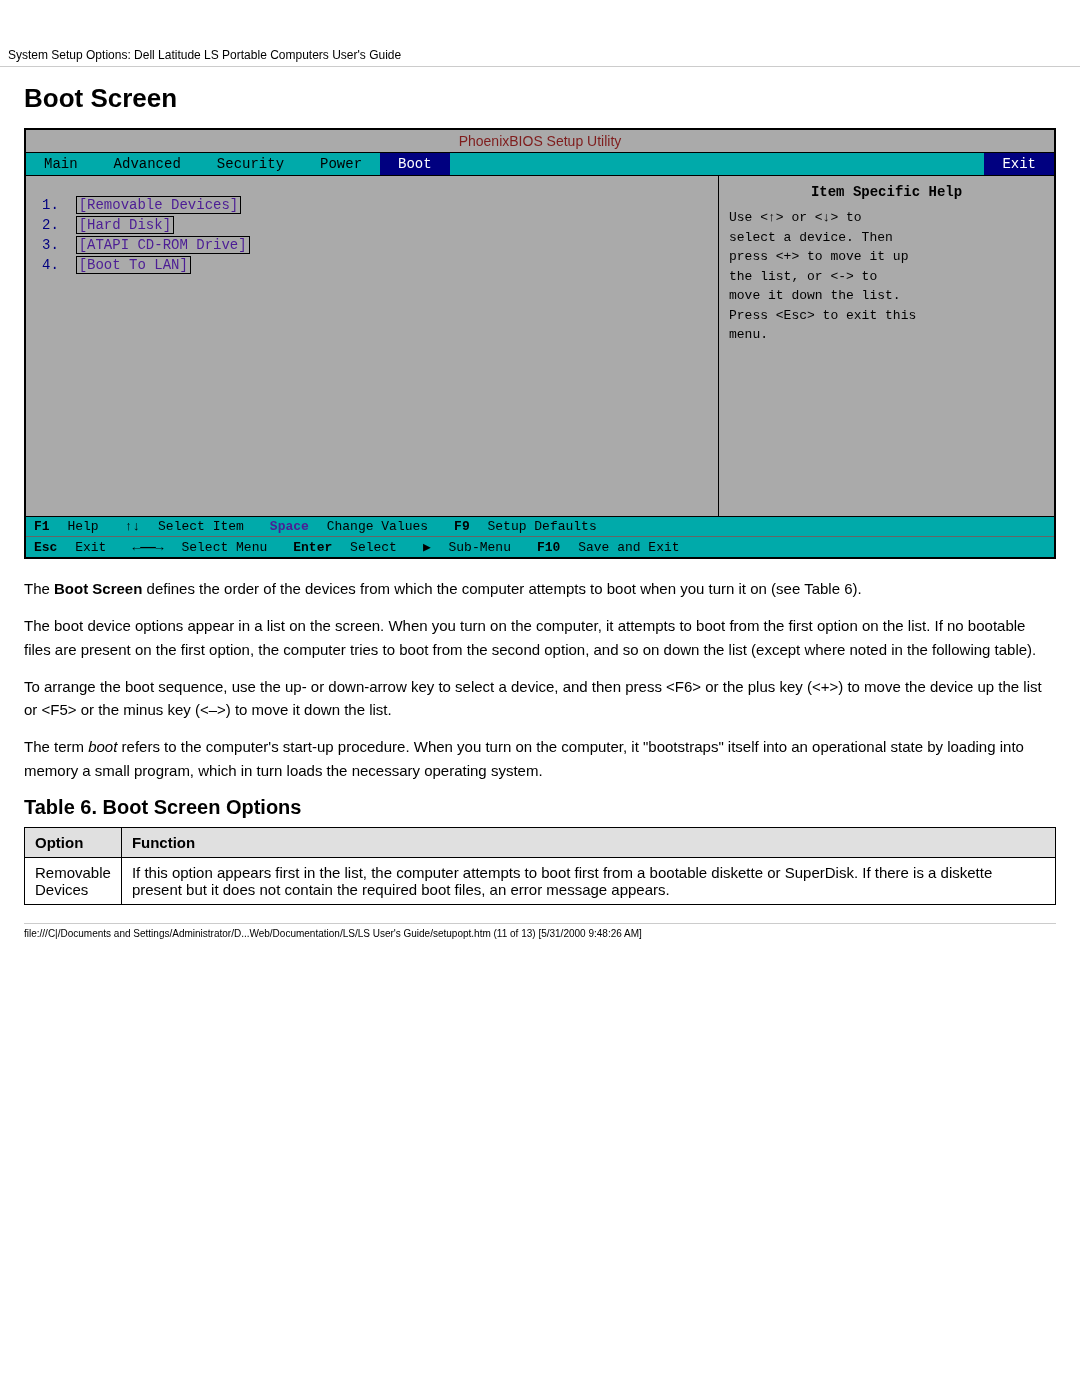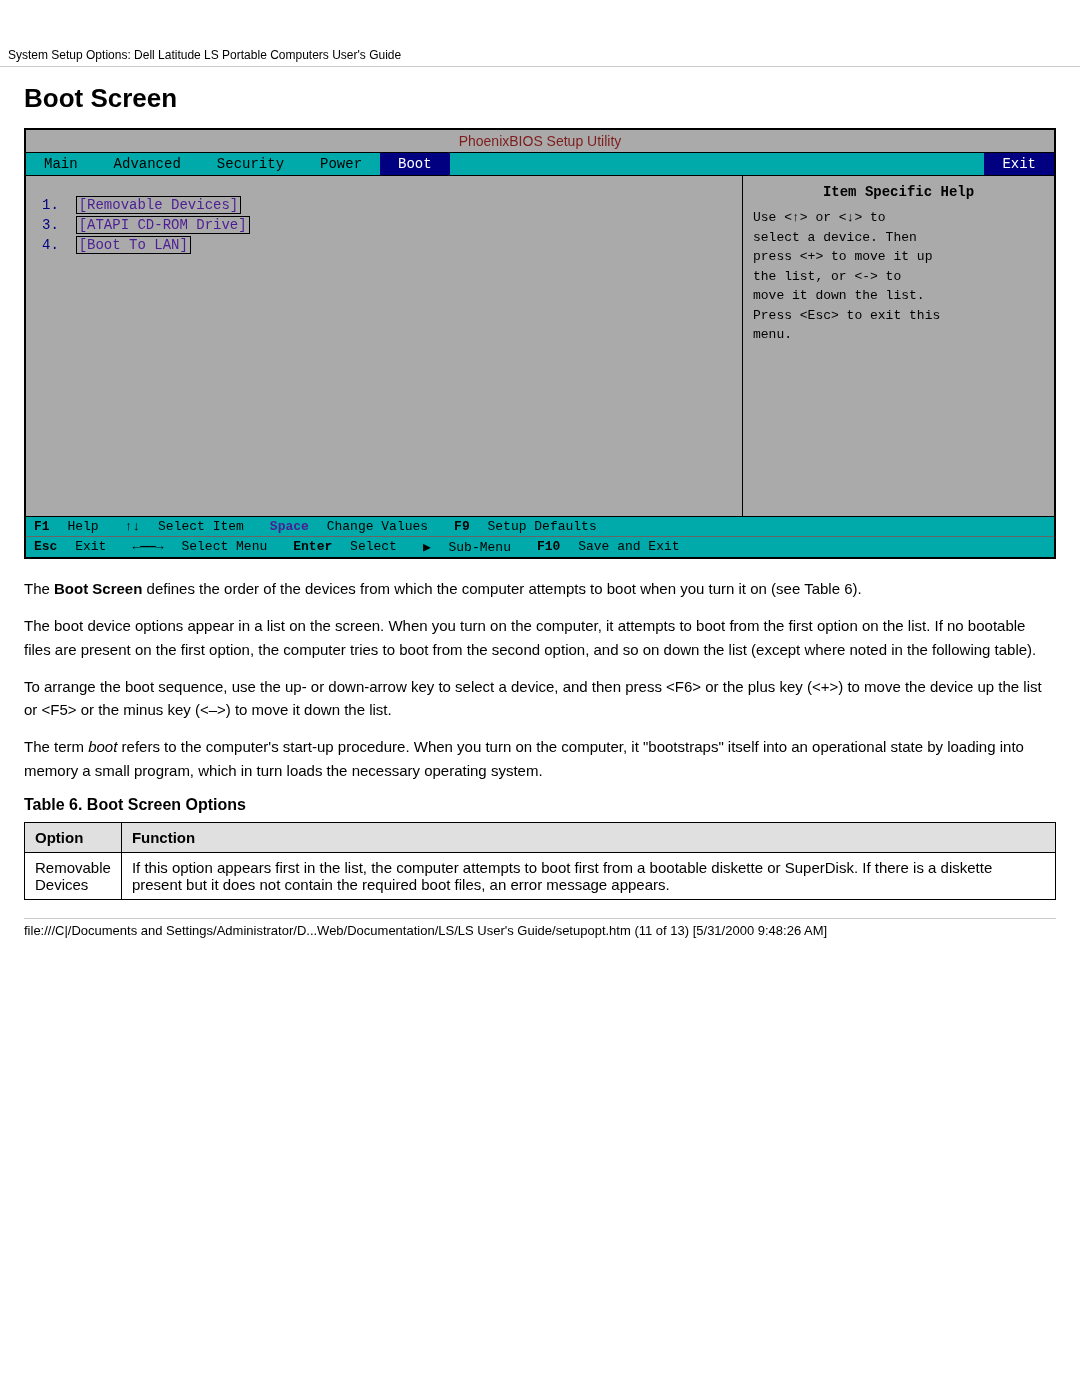--- a/index.html
+++ b/index.html
@@ -63,21 +63,21 @@
     .bios-body {
       display: flex;
       min-height: 340px;
     }
     .bios-main {
       flex: 1;
       padding: 10px 16px;
       background: #aaa;
     }
     .bios-sidebar {
-      width: 312px;
+      width: 336px;
       border-left: 1px solid #000;
       background: #aaa;
       padding: 8px 10px;
     }
     .bios-sidebar-title {
       text-align: center;
       font-weight: bold;
       margin-bottom: 8px;
       font-family: 'Courier New', monospace;
       font-size: 14px;
@@ -115,21 +115,21 @@
       padding: 2px 8px;
       gap: 16px;
       font-family: 'Courier New', monospace;
       font-size: 13px;
       color: #000;
     }
     .bios-status-bar2 {
       background: #00aaaa;
       border-top: 1px solid #666;
       display: flex;
-      align-items: flex-start;
+      align-items: center;
       padding: 2px 8px;
       gap: 16px;
       font-family: 'Courier New', monospace;
       font-size: 13px;
       color: #000;
     }
     .status-key {
       color: #000000;
       font-weight: bold;
     }
@@ -149,21 +149,21 @@
     }
     .body-para b {
       font-weight: bold;
     }
     .body-para i {
       font-style: italic;
     }
     
     .table-title {
       font-family: Arial, sans-serif;
-      font-size: 16px;
+      font-size: 20px;
       font-weight: bold;
       margin-bottom: 8px;
     }
     table.options-table {
       border-collapse: collapse;
       width: 100%;
       font-family: Arial, sans-serif;
       font-size: 15px;
     }
     table.options-table th {
@@ -173,21 +173,21 @@
       font-weight: bold;
       text-align: left;
     }
     table.options-table td {
       border: 1px solid #000;
       padding: 6px 10px;
       vertical-align: top;
     }
     .status-bottom {
       font-family: Arial, sans-serif;
-      font-size: 13px;
+      font-size: 10px;
       color: #000;
       margin-top: 18px;
       border-top: 1px solid #ccc;
       padding-top: 4px;
     }
   </style>
 </head>
 <body>
 
 <div class="browser-bar">
@@ -207,20 +207,24 @@
       <div class="bios-nav-item selected">Boot</div>
       <div class="bios-nav-item" style="background:#000080;color:#fff;margin-left:auto;">Exit</div>
     </div>
 
     <div class="bios-body">
       <div class="bios-main">
         <ul class="boot-list">
           <li>
             <span class="num">1.</span>&nbsp;
             <span class="item-name">[Removable Devices]</span>
+          </li>
+          <li>
+            <span class="num">2.</span>&nbsp;
+            <span class="item-name">[Hard Disk]</span>
           </li>
           <li>
             <span class="num">3.</span>&nbsp;
             <span class="item-name">[ATAPI CD-ROM Drive]</span>
           </li>
           <li>
             <span class="num">4.</span>&nbsp;
             <span class="item-name">[Boot To LAN]</span>
           </li>
         </ul>

